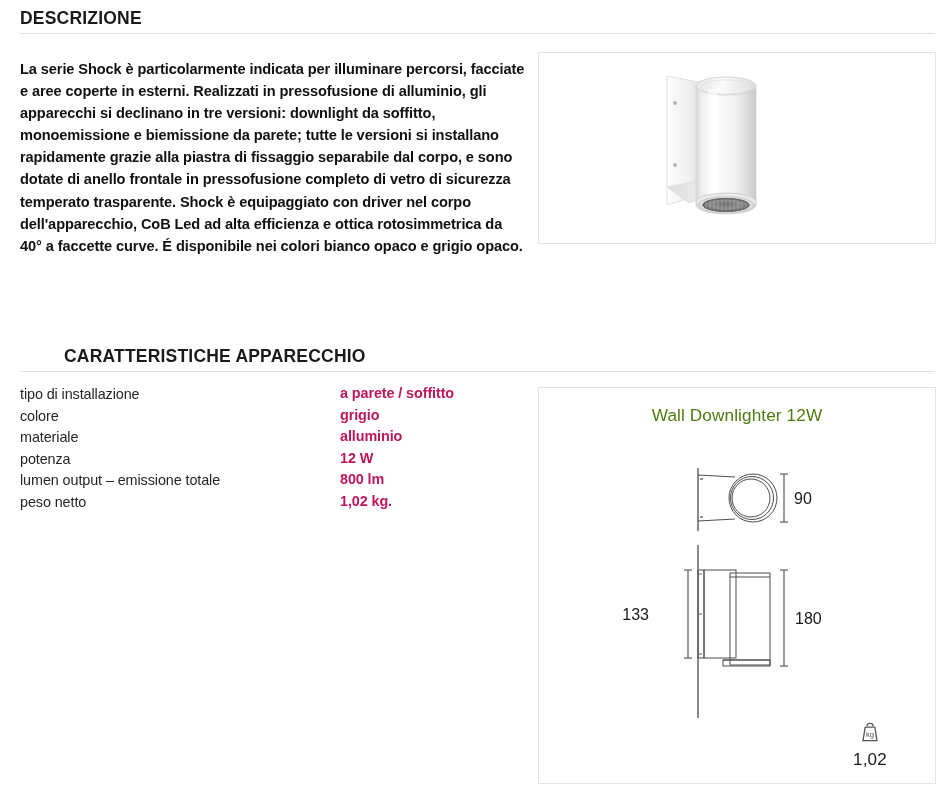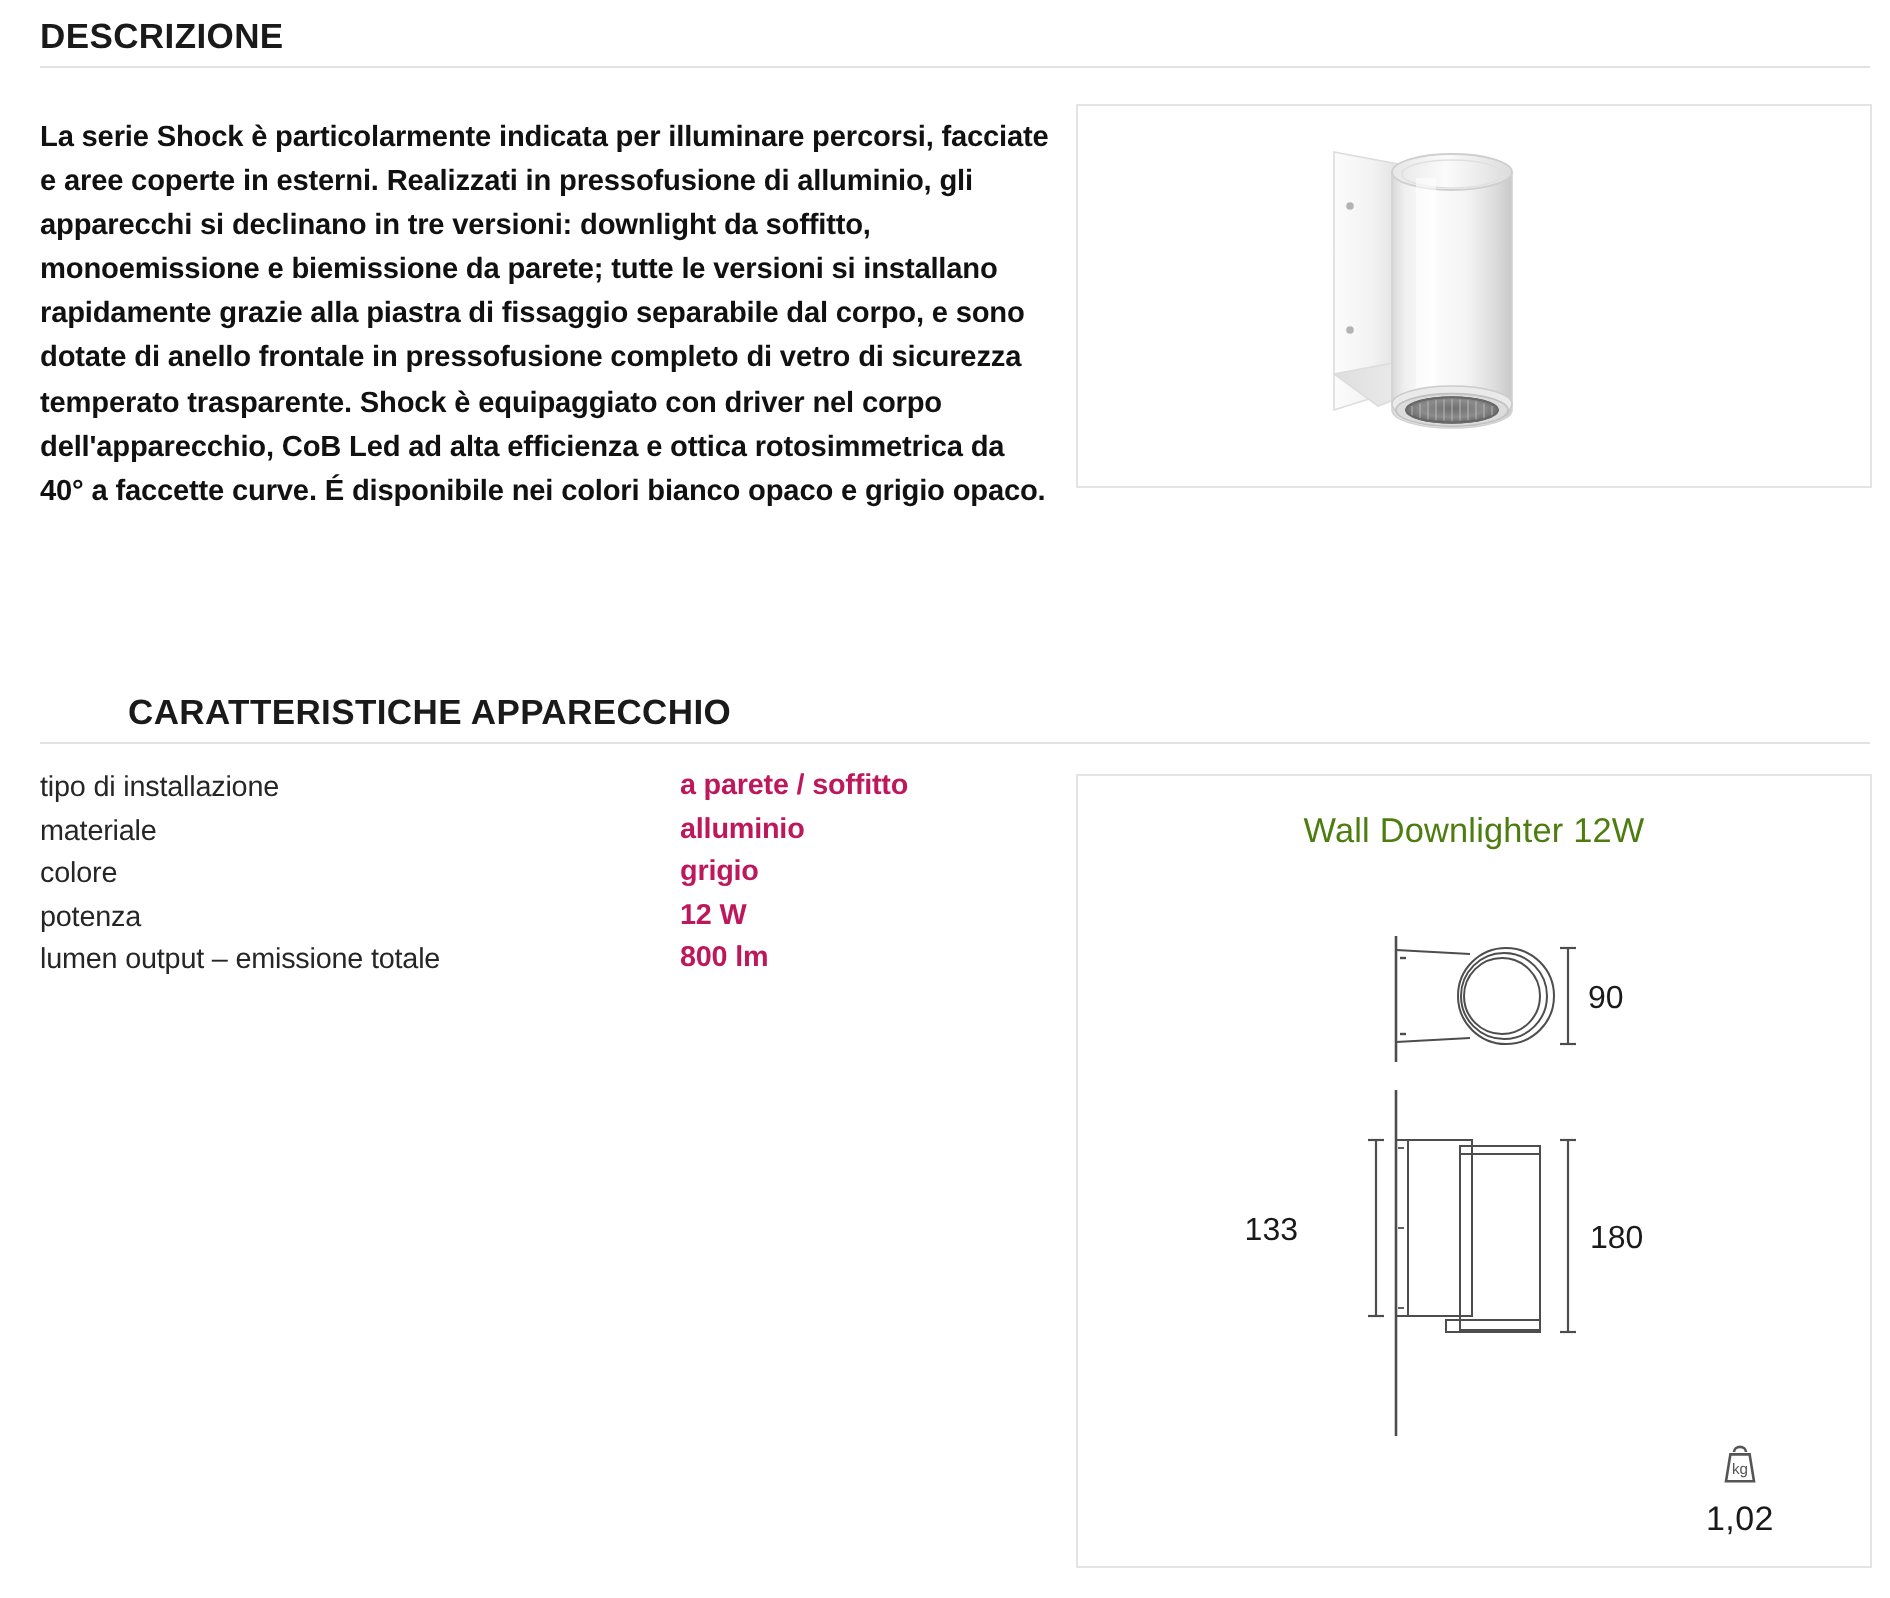--- a/index.html
+++ b/index.html
@@ -216,34 +216,38 @@
 
 <div class="section-title" id="title-caratteristiche">CARATTERISTICHE APPARECCHIO</div>
 <div class="divider" id="divider-caratteristiche"></div>
 
 <div id="spec-list">
   <div class="spec-row">
     <span class="spec-label">tipo di installazione</span>
     <span class="spec-value">a parete / soffitto</span>
   </div>
   <div class="spec-row">
+    <span class="spec-label">colore</span>
+    <span class="spec-value">grigio</span>
+  </div>
+  <div class="spec-row">
     <span class="spec-label">materiale</span>
     <span class="spec-value">alluminio</span>
   </div>
   <div class="spec-row">
-    <span class="spec-label">colore</span>
-    <span class="spec-value">grigio</span>
-  </div>
-  <div class="spec-row">
     <span class="spec-label">potenza</span>
     <span class="spec-value">12 W</span>
   </div>
   <div class="spec-row">
     <span class="spec-label">lumen output – emissione totale</span>
     <span class="spec-value">800 lm</span>
+  </div>
+  <div class="spec-row">
+    <span class="spec-label">peso netto</span>
+    <span class="spec-value">1,02 kg.</span>
   </div>
 </div>
 
 <div id="drawing-panel">
 
   <div id="drawing-title">Wall Downlighter 12W</div>
 
   <svg id="drawing-svg" width="394" height="393" viewBox="0 0 394 393">
     <g stroke="#4d4d4d" fill="none" stroke-width="1" shape-rendering="geometricPrecision">
 

